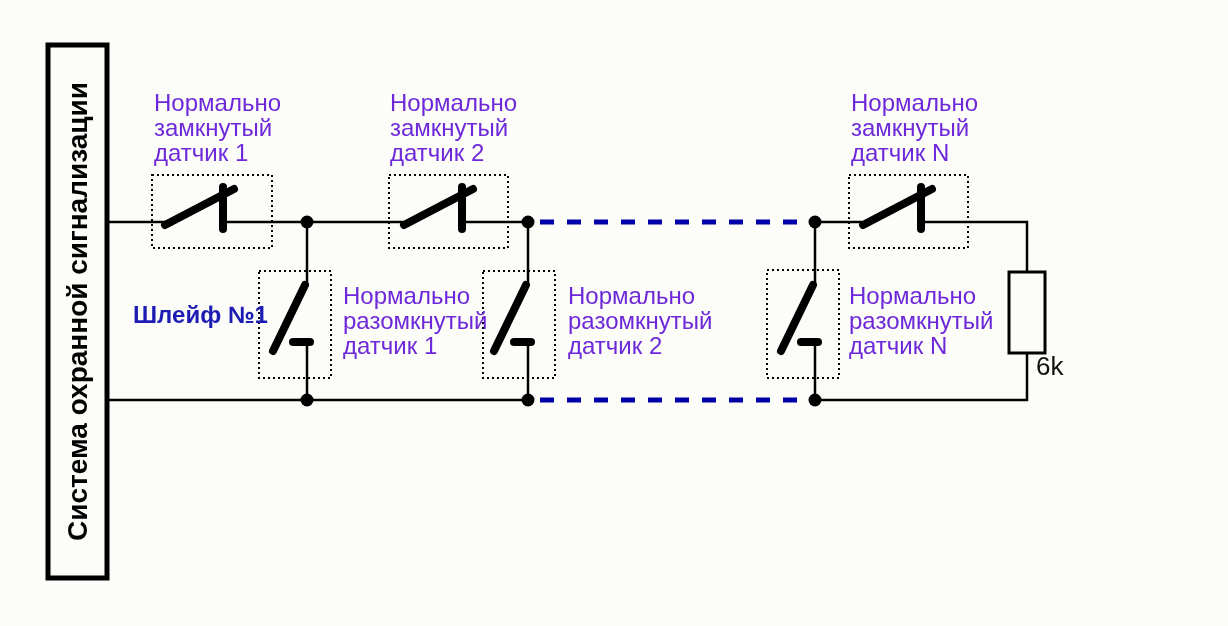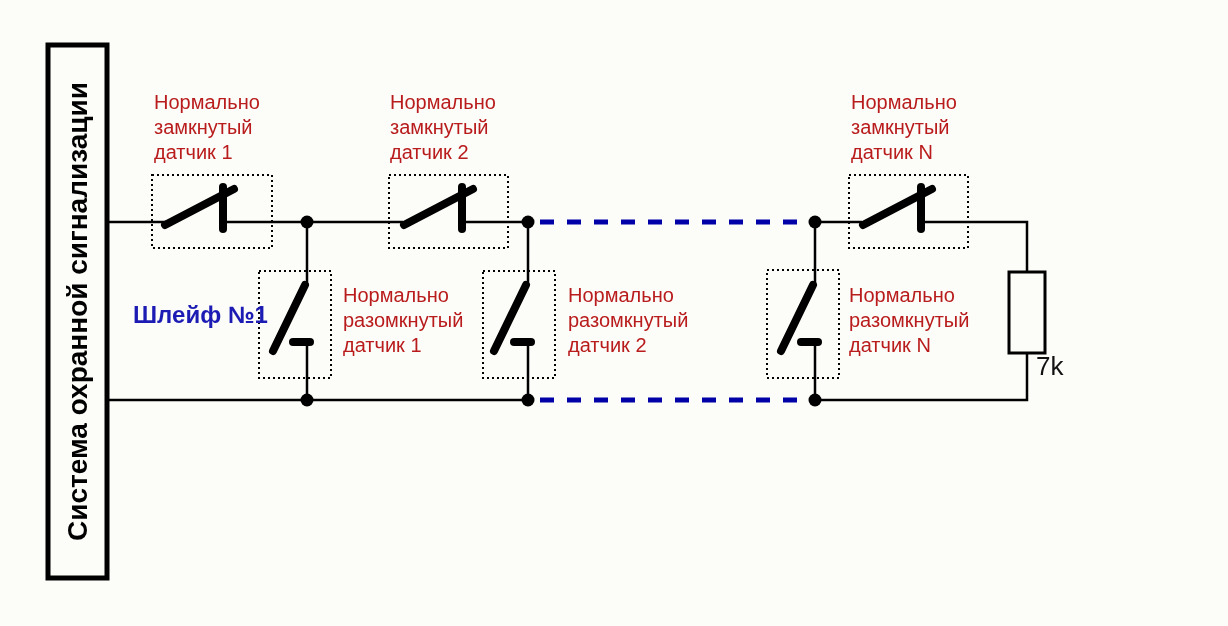--- a/index.html
+++ b/index.html
@@ -6,23 +6,23 @@
   .stage{
     position:relative;
     width:1228px;height:626px;
     background:#fcfcf9;
     font-family:"Liberation Sans", sans-serif;
     overflow:hidden;
   }
   .stage svg{position:absolute;left:0;top:0;}
   .label{
     position:absolute;
-    font-size:20px;
+    font-size:24px;
     line-height:25px;
-    color:#b91c1c;
+    color:#6d28d9;
     white-space:pre-line;
   }
   .loop-label{
     font-family:"Liberation Sans", sans-serif;
     font-size:24px;
     font-weight:bold;
   }
   .value-label{
     position:absolute;
     font-size:26px;
@@ -136,15 +136,15 @@
   <div class="label" style="left:343px;top:283px;">Нормально
 разомкнутый
 датчик 1</div>
   <div class="label" style="left:568px;top:283px;">Нормально
 разомкнутый
 датчик 2</div>
   <div class="label" style="left:849px;top:283px;">Нормально
 разомкнутый
 датчик N</div>
 
-  <div class="value-label" style="left:1036px;top:351px;">7k</div>
+  <div class="value-label" style="left:1036px;top:351px;">6k</div>
 
 </div>
 
 </body></html>

